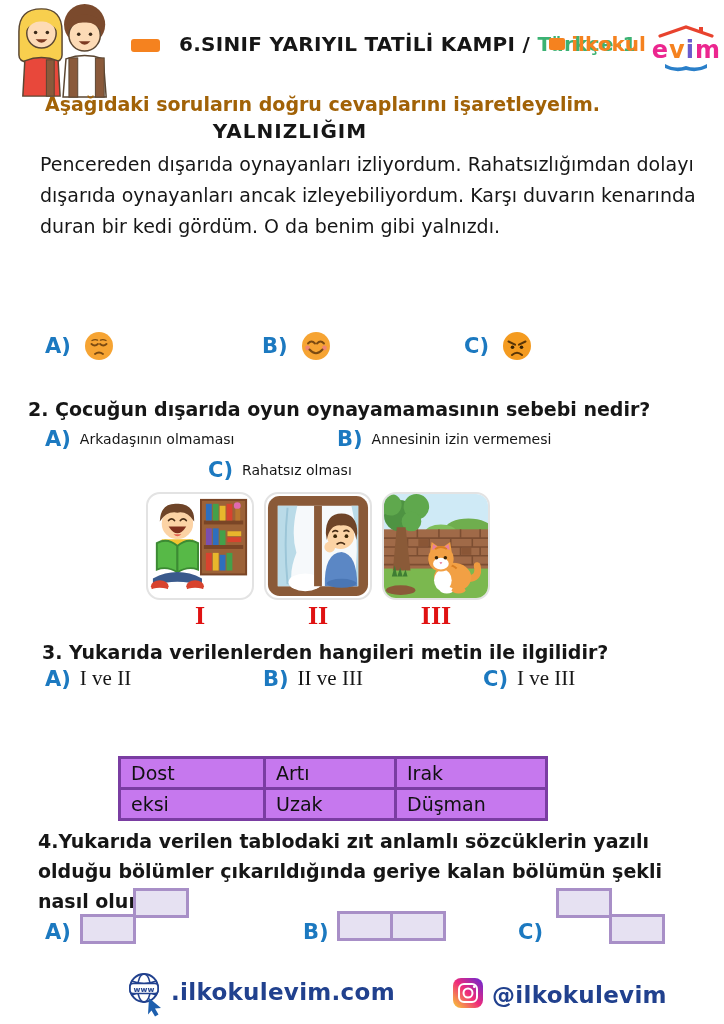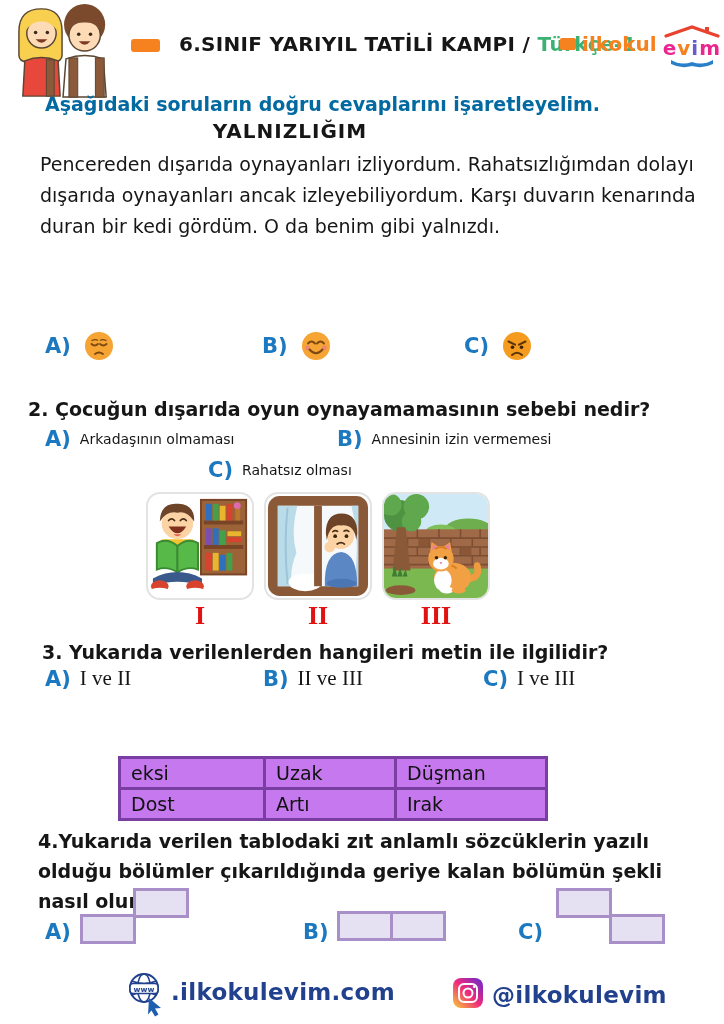--- a/index.html
+++ b/index.html
@@ -7,24 +7,24 @@
         font-family:"DejaVu Sans",sans-serif;color:#161616;}
   
   .kids{position:absolute;left:6px;top:2px;}
   .header-dash{position:absolute;left:131px;top:39px;width:29px;height:13px;background:#f5821f;border-radius:3px;}
   .header-title{position:absolute;left:179px;top:32px;font-size:20px;font-weight:bold;letter-spacing:.3px;white-space:nowrap;}
   .title-green{color:#3bb273;}
   .logo{position:absolute;right:3px;top:24px;display:flex;align-items:flex-start;gap:6px;}
   .logo-dash{width:16px;height:12px;background:#f5821f;border-radius:2px;margin-top:14px;}
   .logo-ilkokul{color:#f5821f;font-weight:bold;font-size:20px;margin-top:8px;}
   .logo-evim{display:flex;flex-direction:column;align-items:center;line-height:1;}
-  .evim-letters{font-weight:bold;font-size:20px;letter-spacing:1px;}
+  .evim-letters{font-weight:bold;font-size:24px;letter-spacing:1px;}
   .ev-e{color:#ec268f}.ev-v{color:#f5821f}.ev-i{color:#6a5acd}.ev-m{color:#ec268f}
   
-  .instr1{position:absolute;left:45px;top:93px;font-size:19px;font-weight:bold;color:#0369a1;}
+  .instr1{position:absolute;left:45px;top:93px;font-size:19px;font-weight:bold;color:#a16207;}
   .reading-title{position:absolute;left:0;top:119px;width:580px;text-align:center;font-size:20px;font-weight:bold;letter-spacing:1px;}
   .reading-text{position:absolute;left:40px;top:149px;width:656px;font-size:19px;line-height:31px;}
   .instr2{position:absolute;left:42px;top:243px;font-size:19px;font-weight:bold;color:#f03f85;}
   .q-text{font-weight:bold;font-size:19px;line-height:30px;}
   .q1-text{position:absolute;left:42px;top:269px;width:650px;}
   .q2-text{position:absolute;left:28px;top:394px;width:660px;}
   .q3-text{position:absolute;left:42px;top:637px;width:660px;}
   .q4-text{position:absolute;left:38px;top:826px;width:662px;}
   .opt-letter{color:#1c79c0;font-weight:bold;font-size:21px;}
   .opt-text{font-size:14px;margin-left:9px;}
@@ -312,28 +312,28 @@
     </span>
     <span class="option">
       <span class="opt-letter">C)</span>
       <span class="serif-opt">I ve III</span>
     </span>
   </div>
 
   <table class="zit-table">
     <tbody>
         <tr>
+      <td class="c1">Dost</td>
+      <td class="c2">Artı</td>
+      <td class="c3">Irak</td>
+    </tr>
+    <tr>
       <td class="c1">eksi</td>
       <td class="c2">Uzak</td>
       <td class="c3">Düşman</td>
-    </tr>
-    <tr>
-      <td class="c1">Dost</td>
-      <td class="c2">Artı</td>
-      <td class="c3">Irak</td>
     </tr>
   </tbody>
     </table>
 
   <div class="q-text q4-text">4.Yukarıda verilen tablodaki zıt anlamlı sözcüklerin yazılı olduğu bölümler çıkarıldığında geriye kalan bölümün şekli nasıl olur?</div>
   <div class="q4-area">
     <span class="q4-label" style="left:45px;top:36px;">A)</span>
     <span class="shape-group" style="left:80px;top:4px;width:110px;height:58px;">
       <span class="shape-cell" style="left:0;top:26px;"></span>
       <span class="shape-cell" style="left:53px;top:0;"></span>

